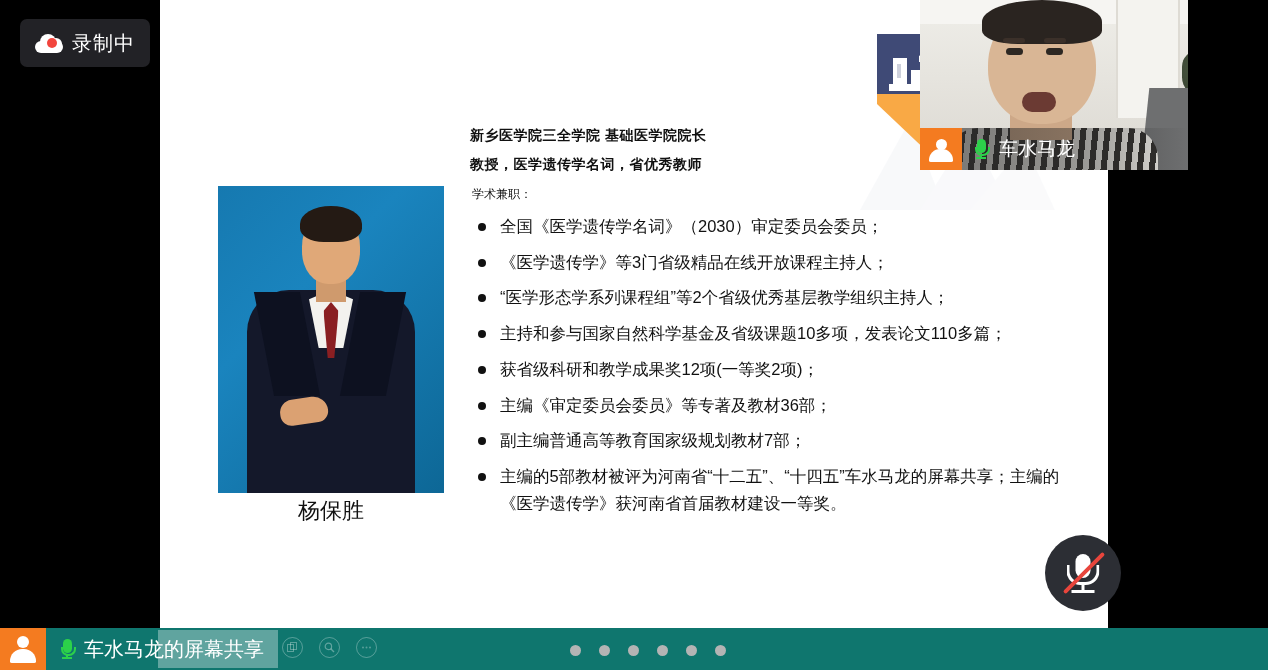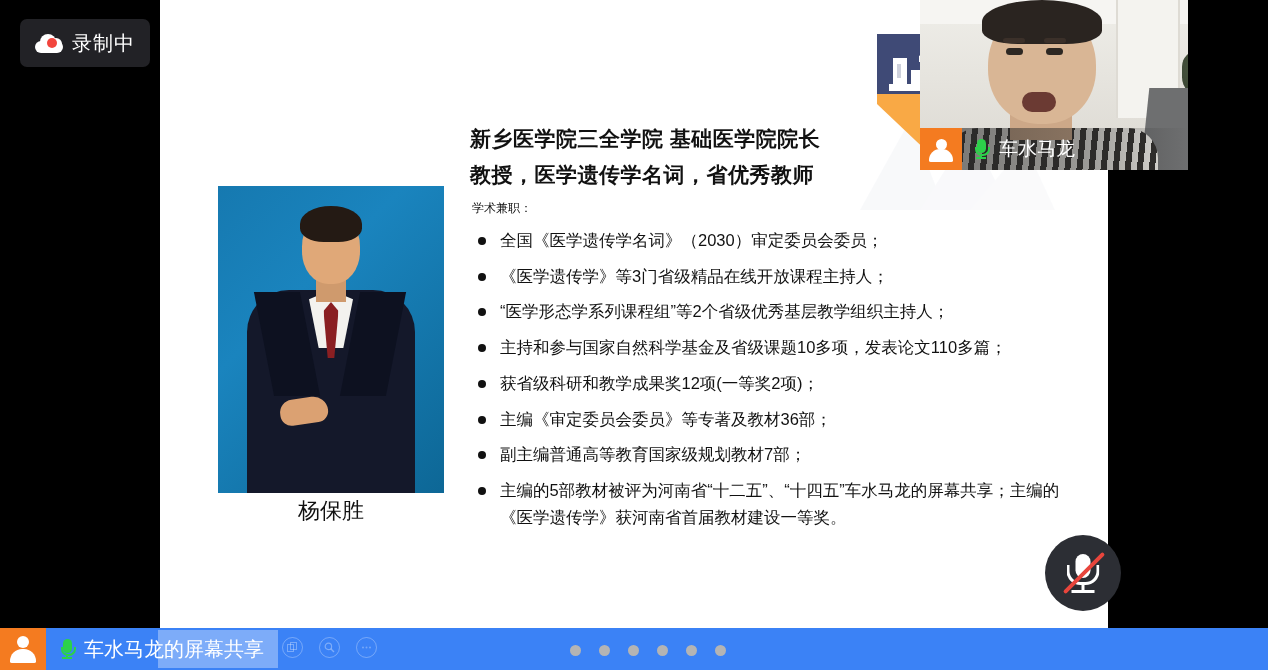--- a/index.html
+++ b/index.html
@@ -100,21 +100,21 @@
   }
   .name-caption{
     position:absolute;left:58px;top:496px;width:226px;
     text-align:center;font-size:22px;color:#111;
     font-family:"Liberation Sans","DejaVu Sans",sans-serif;
   }
 
   
   .txt-col{position:absolute;left:310px;top:128px;width:600px;}
   .hdr{
-    font-size:21px;font-weight:bold;color:#111;line-height:1.0;
+    font-size:14px;font-weight:bold;color:#111;line-height:1.0;
     margin-bottom:15px;letter-spacing:.5px;
   }
   .subhdr{font-size:12px;color:#111;margin:2px 0 10px 2px;}
   ul.bul{list-style:none;margin:0;padding:0;}
   ul.bul li{
     position:relative;padding-left:30px;margin-bottom:9px;
     font-size:16.5px;color:#111;line-height:1.62;
   }
   ul.bul li::before{
     content:"";position:absolute;left:8px;top:10px;
@@ -229,21 +229,21 @@
   .mic-mini .arc{
     position:absolute;left:1px;top:8px;width:11px;height:7px;
     border:2px solid #2cd14a;border-top:none;border-radius:0 0 7px 7px;
   }
   .mic-mini .st{position:absolute;left:6px;top:15px;width:2px;height:4px;background:#2cd14a;}
   .mic-mini .bs{position:absolute;left:2px;top:18px;width:10px;height:2px;background:#2cd14a;}
   #video-thumb .vname{color:#fff;font-size:19px;margin-left:10px;}
 
   
   #bottom-bar{
-    position:absolute;left:0;bottom:0;width:1268px;height:42px;background:#3b82f6;
+    position:absolute;left:0;bottom:0;width:1268px;height:42px;background:#0f766e;
   }
   #share-strip{
     position:absolute;left:0;bottom:0;height:42px;display:flex;align-items:center;
   }
   #share-strip .bar-avatar{
     width:46px;height:42px;background:#f47b20;
     display:flex;align-items:center;justify-content:center;flex:none;position:relative;
   }
   #share-strip .bar-avatar .a-head{
     position:absolute;left:50%;transform:translateX(-50%);top:8px;

